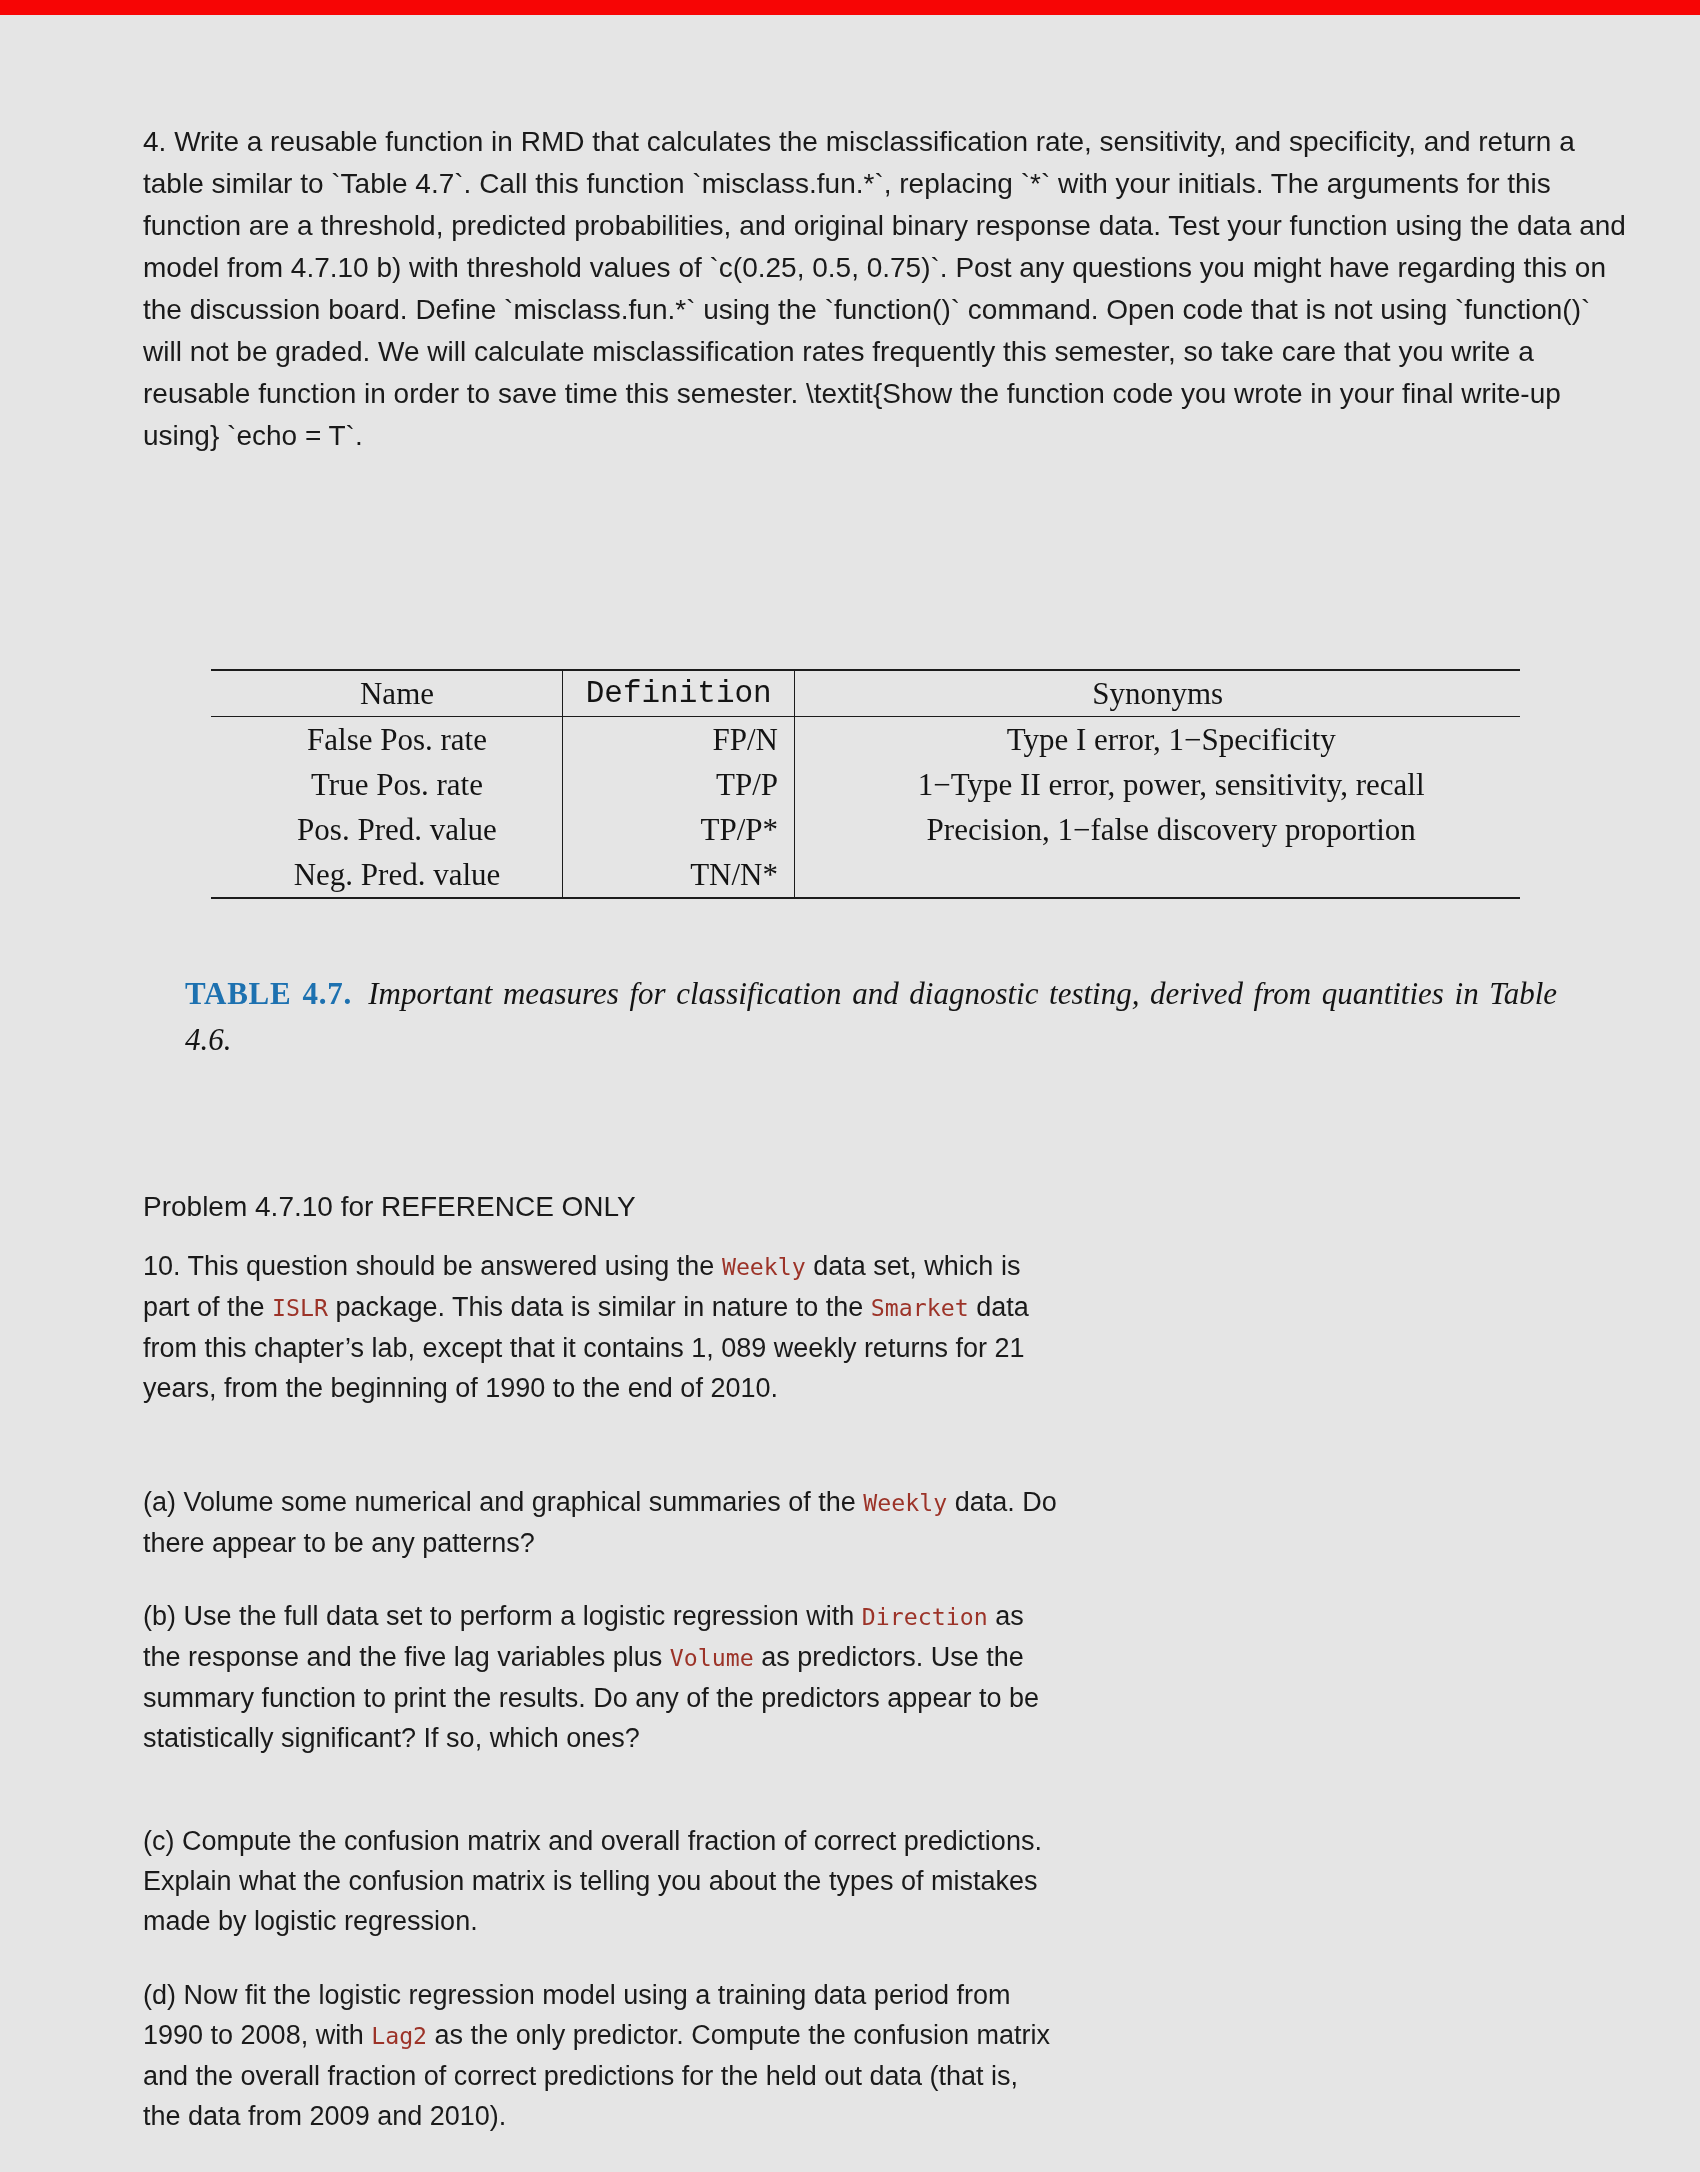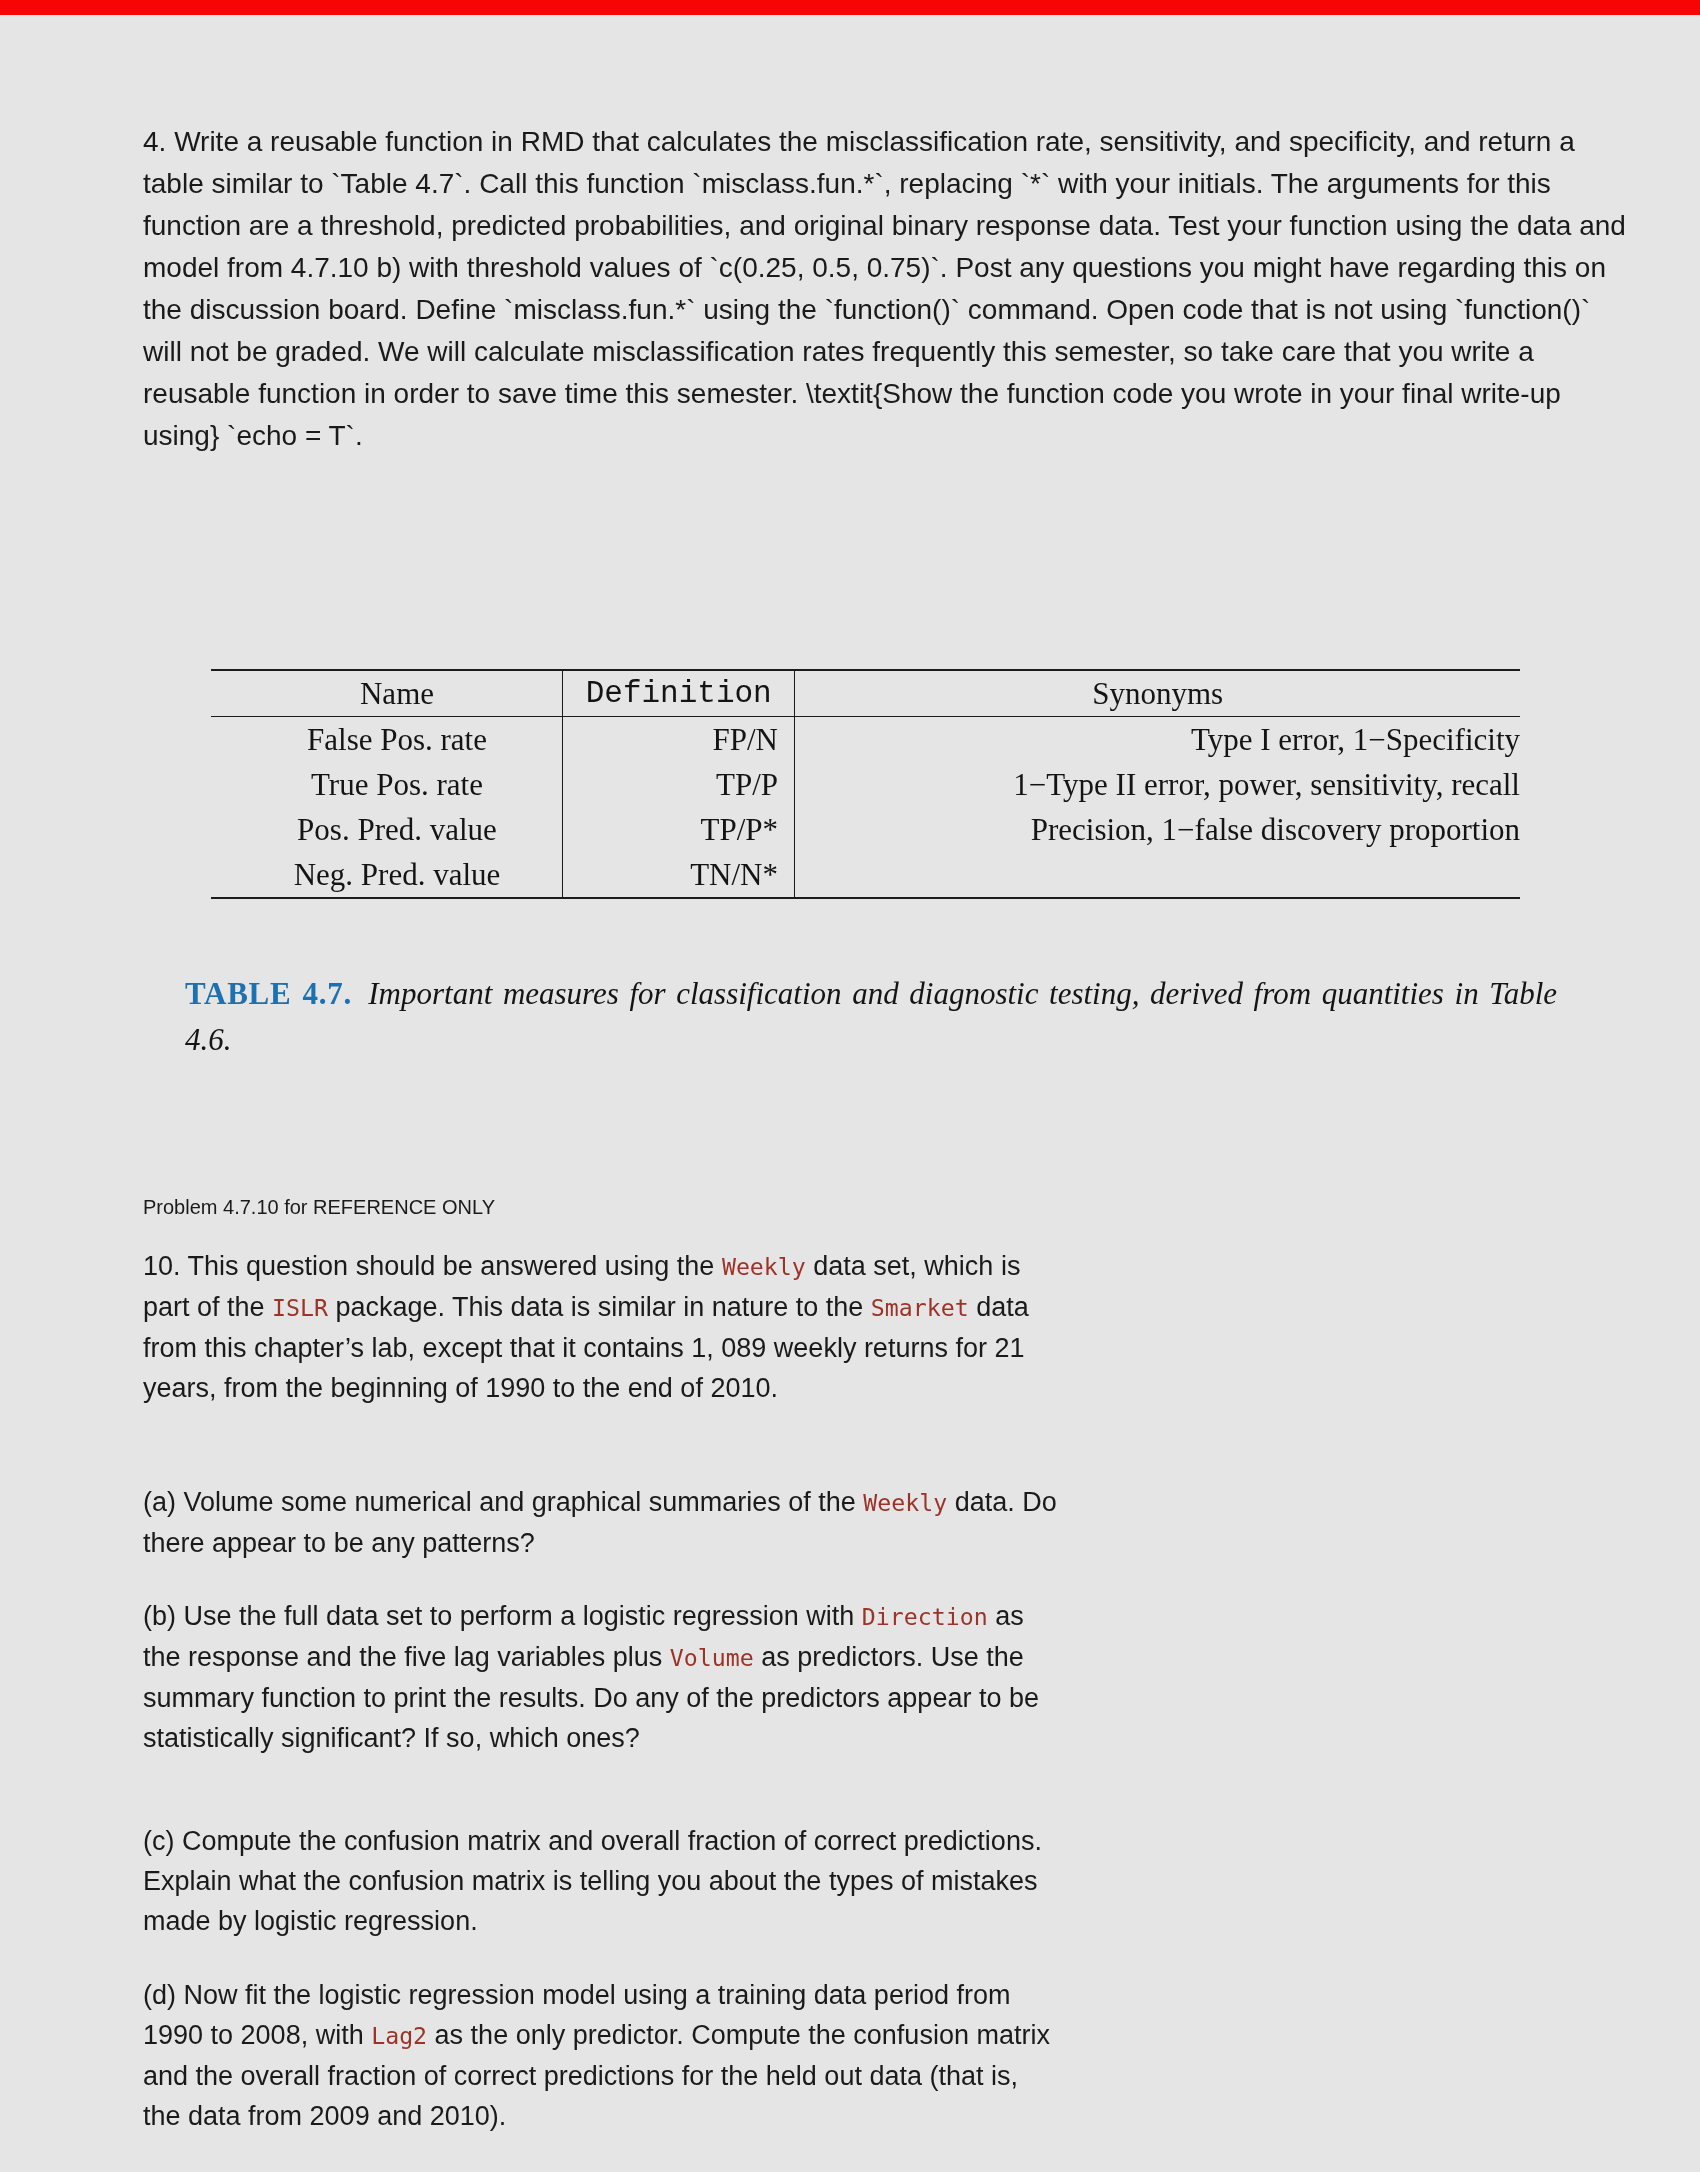--- a/index.html
+++ b/index.html
@@ -38,42 +38,42 @@
     border-top: 2.2px solid #1c1c1c;
     border-bottom: 2.2px solid #1c1c1c;
   }
   table.measures th { font-weight: normal; }
   table.measures thead tr { border-bottom: 1.5px solid #1c1c1c; }
   table.measures th, table.measures td { height: 45px; padding: 0; vertical-align: middle; }
   .col-name  { width: 330px; text-align: center;  padding-left: 21px !important; }
   .col-def   { width: 215px; border-left: 1.5px solid #1c1c1c; border-right: 1.5px solid #1c1c1c; }
   th.col-def { text-align: center; font-family: Liberation Mono, monospace; }
   td.col-def { text-align: right; padding-right: 16.4px !important; }
-  .col-syn   { text-align: right; padding-left: 27px !important; }
+  .col-syn   { text-align: center; padding-left: 27px !important; }
   th.col-syn { text-align: center; padding-left: 0 !important; margin-top: 32px; }
 
   
   .caption {
     position: absolute; left: 185px; top: 971px; width: 1372px;
     font-family: "Liberation Serif", serif;
     font-size: 31px; line-height: 46px;
     text-align: justify;
     color: #141414;
   }
   .caption .cap-label {
     color: var(--caption-blue, #1d71b0);
     font-weight: bold;
     margin-right: 16.4px;
     letter-spacing: 0.7px;
   }
   .caption .cap-text { font-style: italic; }
 
   .ref-heading {
     position: absolute; left: 143px; top: 1186px;
-    font-size: 20px; line-height: 42px; margin: 0;
+    font-size: 28px; line-height: 42px; margin: 0;
   }
 
   .prob {
     position: absolute; left: 143px; width: 919px;
     font-size: 27px; line-height: 40px; margin: 0;
   }
   .p10 { top: 1246px; }
   .pa  { top: 1482px; }
   .pb  { top: 1596px; }
   .pc  { top: 1821px; }

